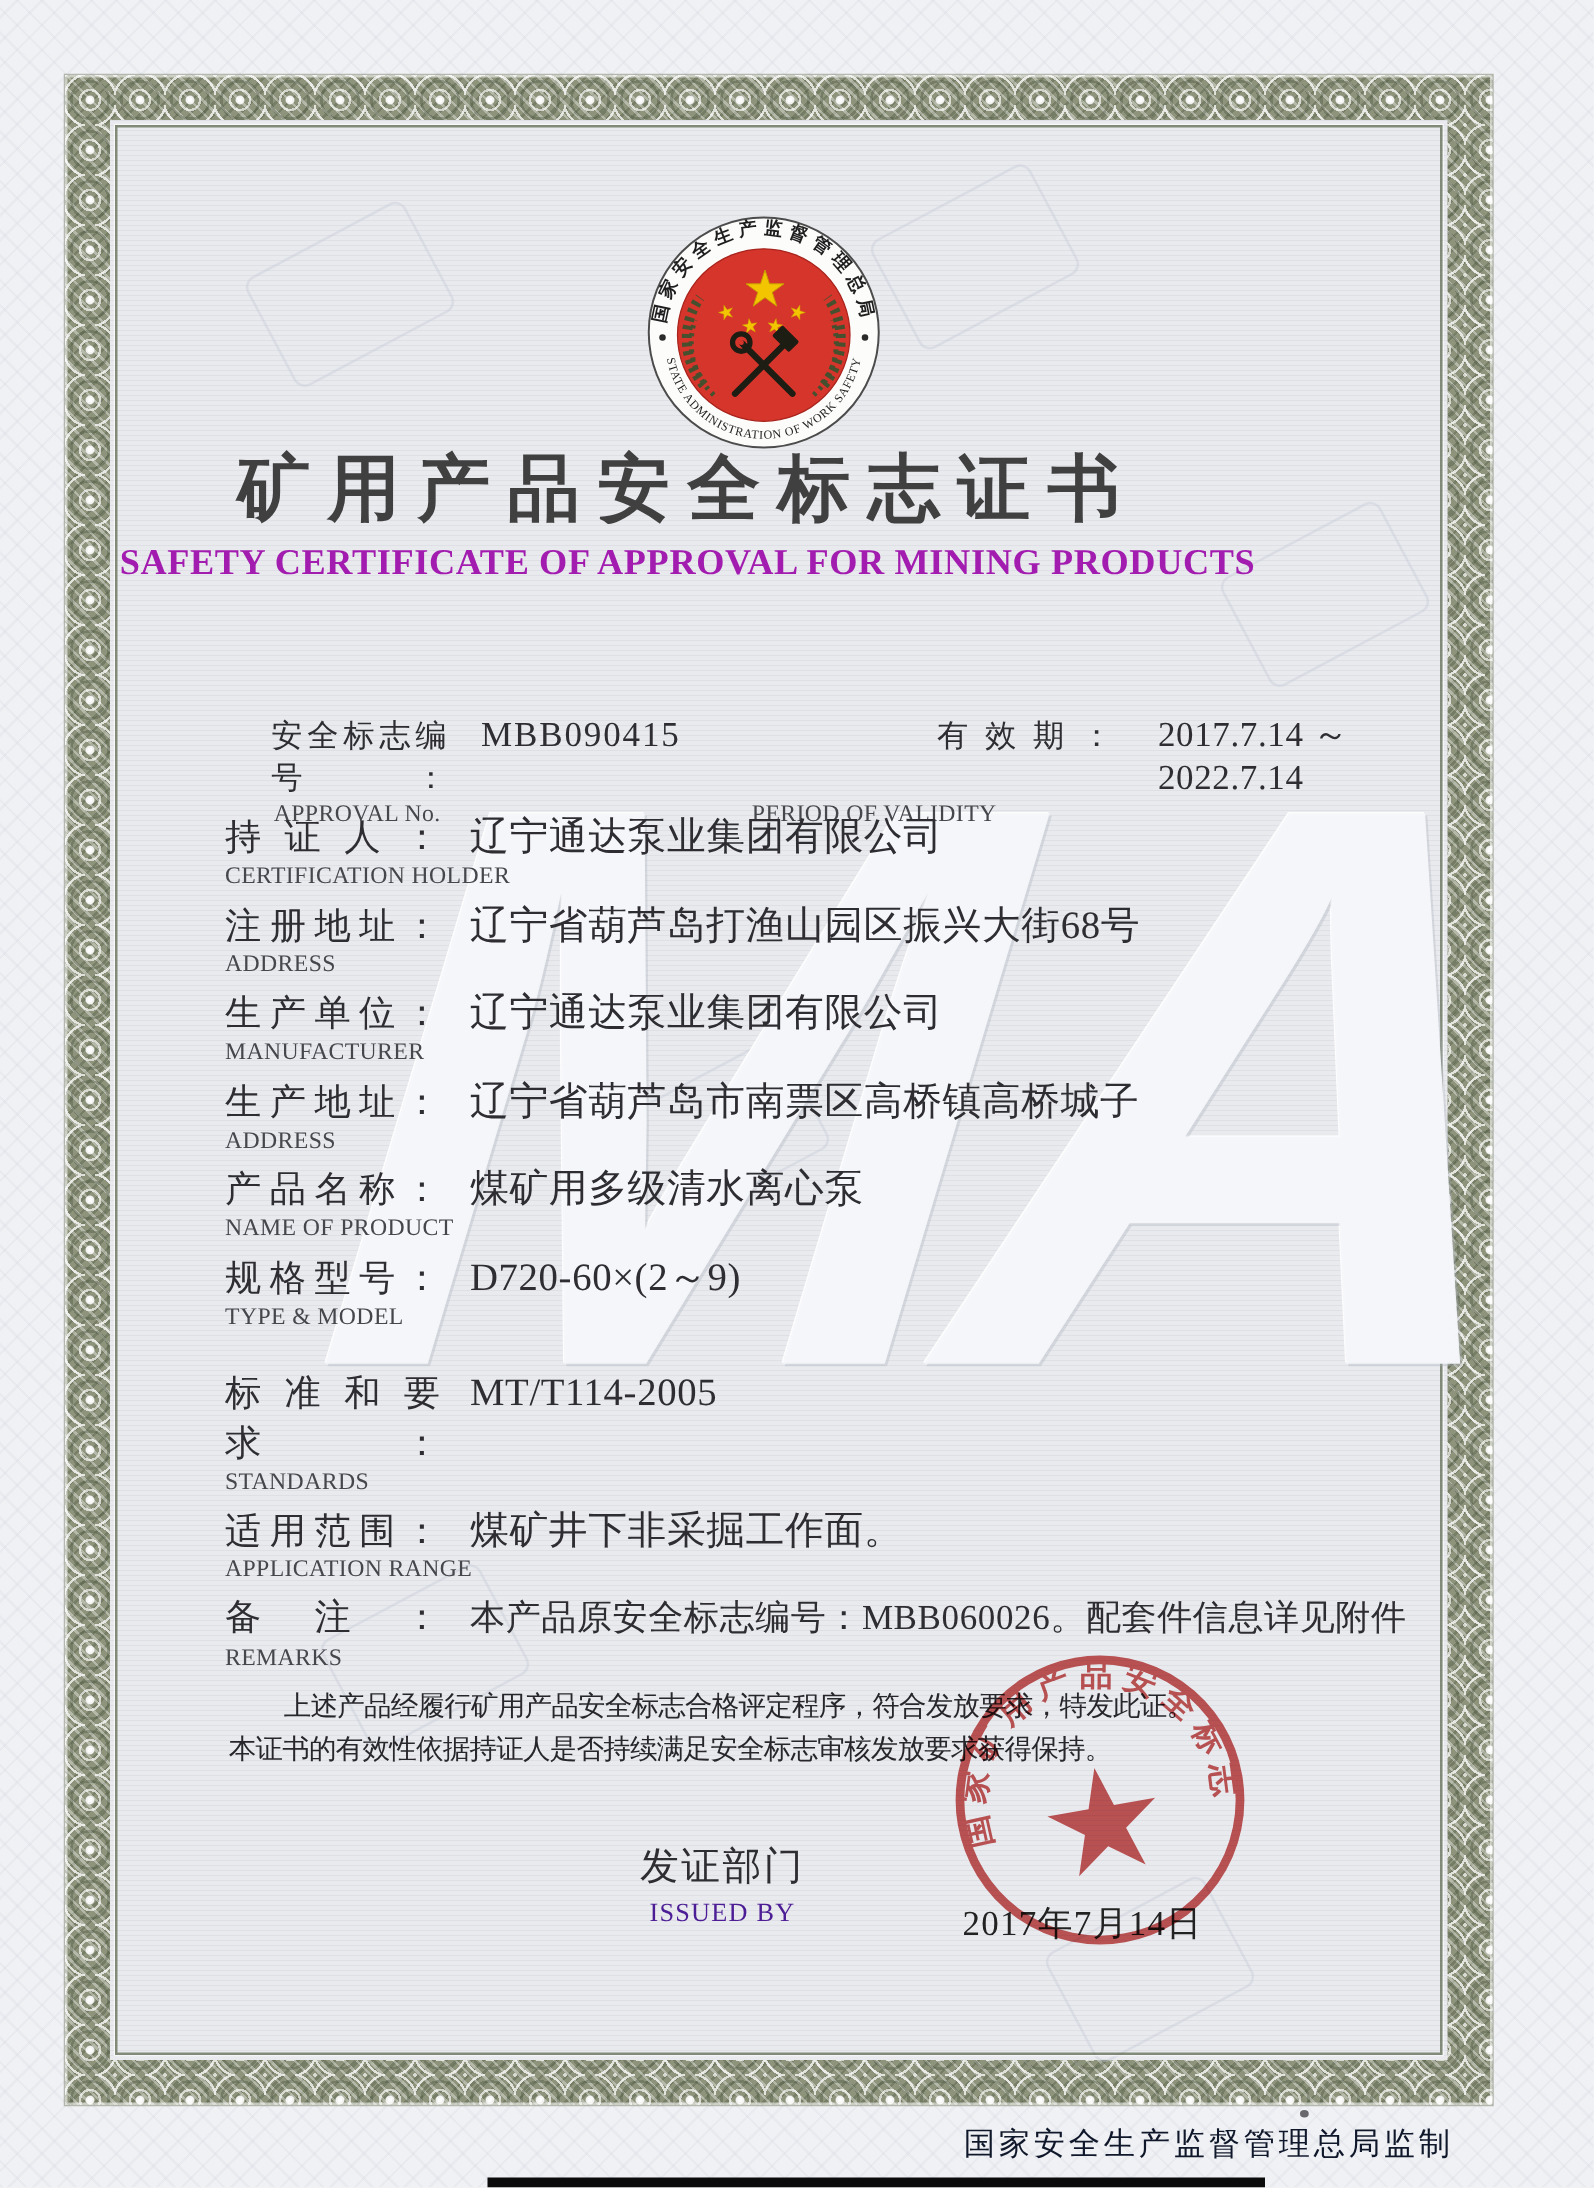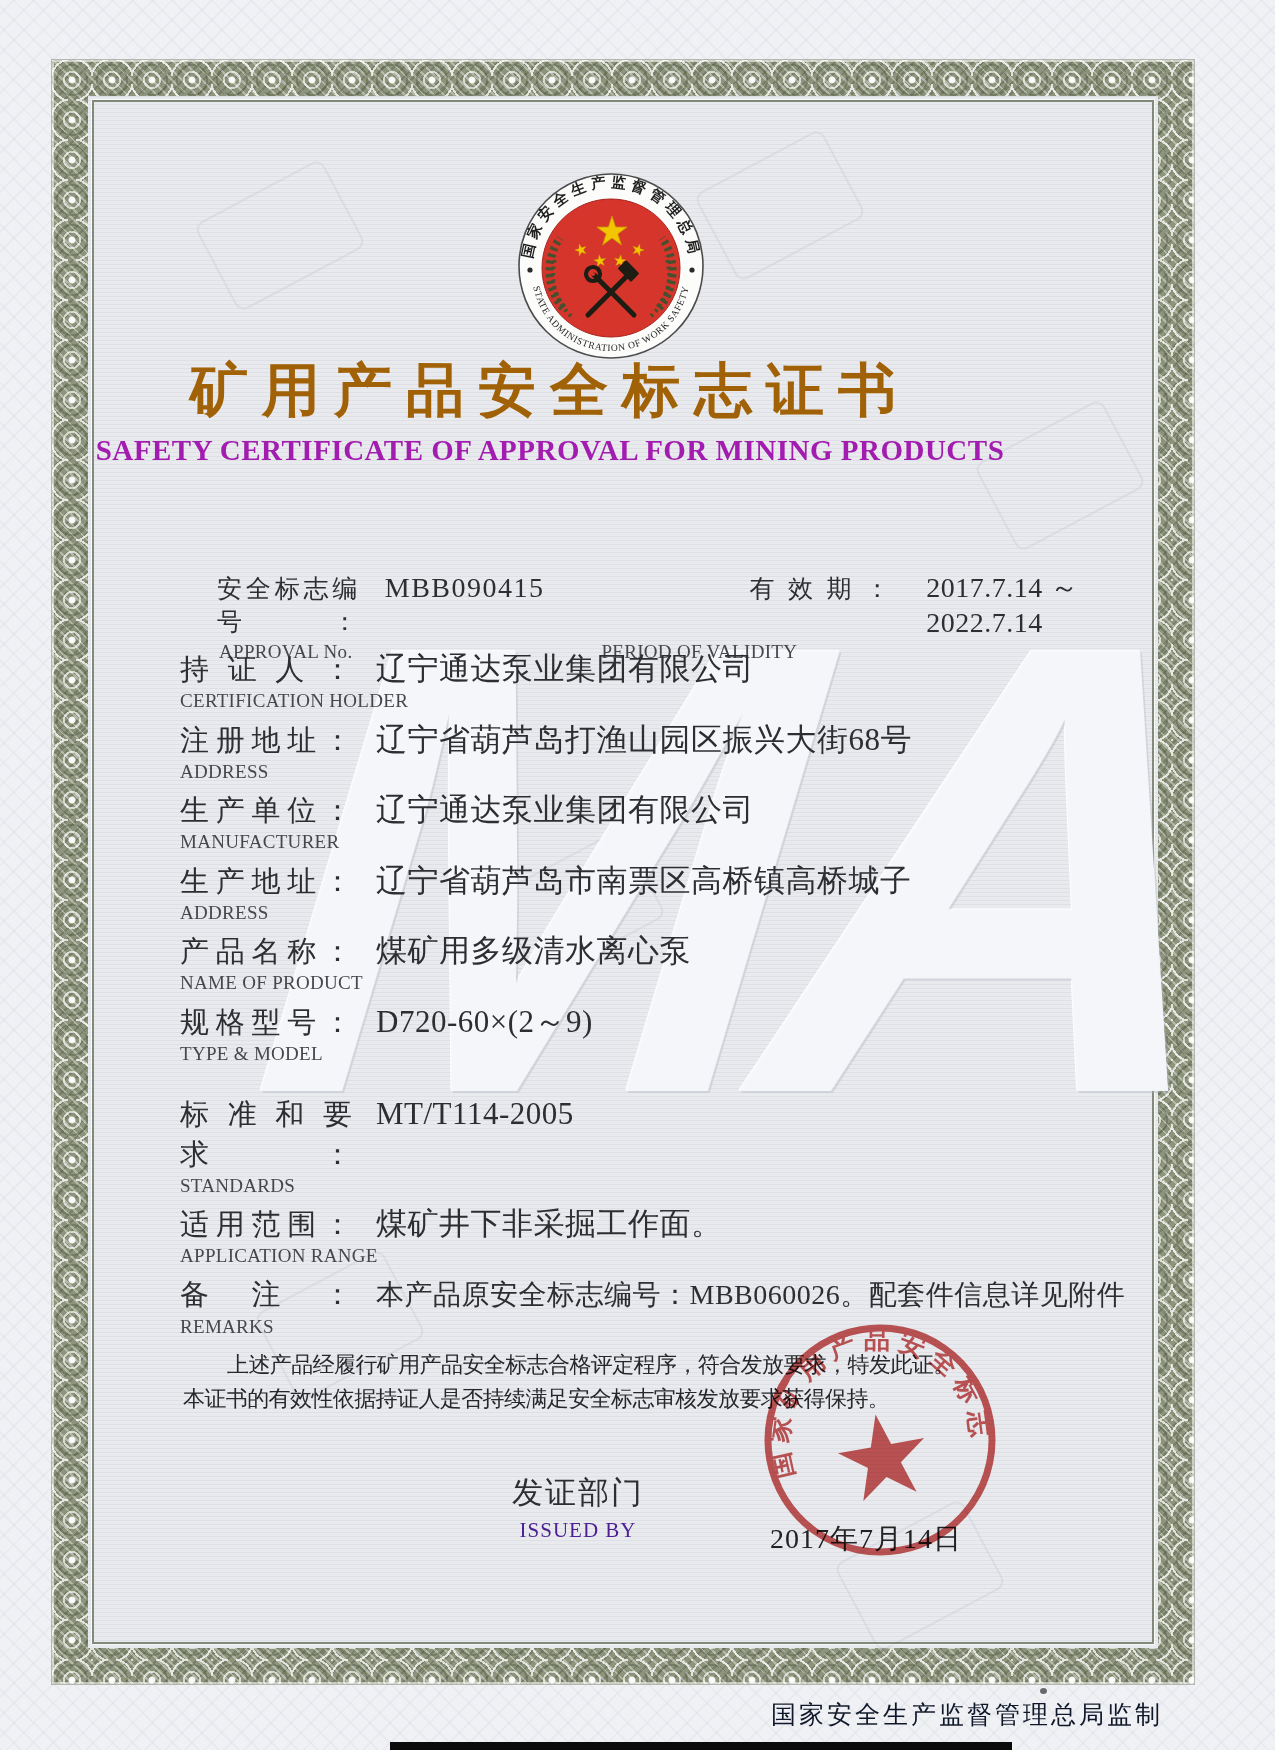--- a/index.html
+++ b/index.html
@@ -49,21 +49,21 @@
     font-family:"Liberation Sans","DejaVu Sans",sans-serif;
     font-size:640px;font-weight:bold;font-style:italic;line-height:960px;text-align:center;
     color:rgba(246,247,250,.95);
     text-shadow:2px 2px 0 rgba(176,181,193,.38), -1px -1px 0 rgba(255,255,255,.9);
     transform:skewX(-6deg);
     letter-spacing:-30px;
   }
   .emblem{position:absolute;left:515px;top:170px;}
   .title{
     position:absolute;left:0;top:352px;width:1100px;text-align:center;
-    font-size:58px;font-weight:bold;letter-spacing:14px;color:#a16207;
+    font-size:58px;font-weight:bold;letter-spacing:14px;color:#404040;
   }
   .subtitle{
     position:absolute;left:0;top:434px;width:1100px;text-align:center;
     font-size:29px;font-weight:bold;letter-spacing:0.5px;color:#a21caf;
   }
   .zh-line{font-size:31px;line-height:42px;white-space:nowrap;}
   .en-line{font-size:19px;line-height:22px;color:#45474d;letter-spacing:0.3px;}
   .jlabel{
     display:inline-block;text-align:justify;text-align-last:justify;
     font-size:29px;vertical-align:bottom;

